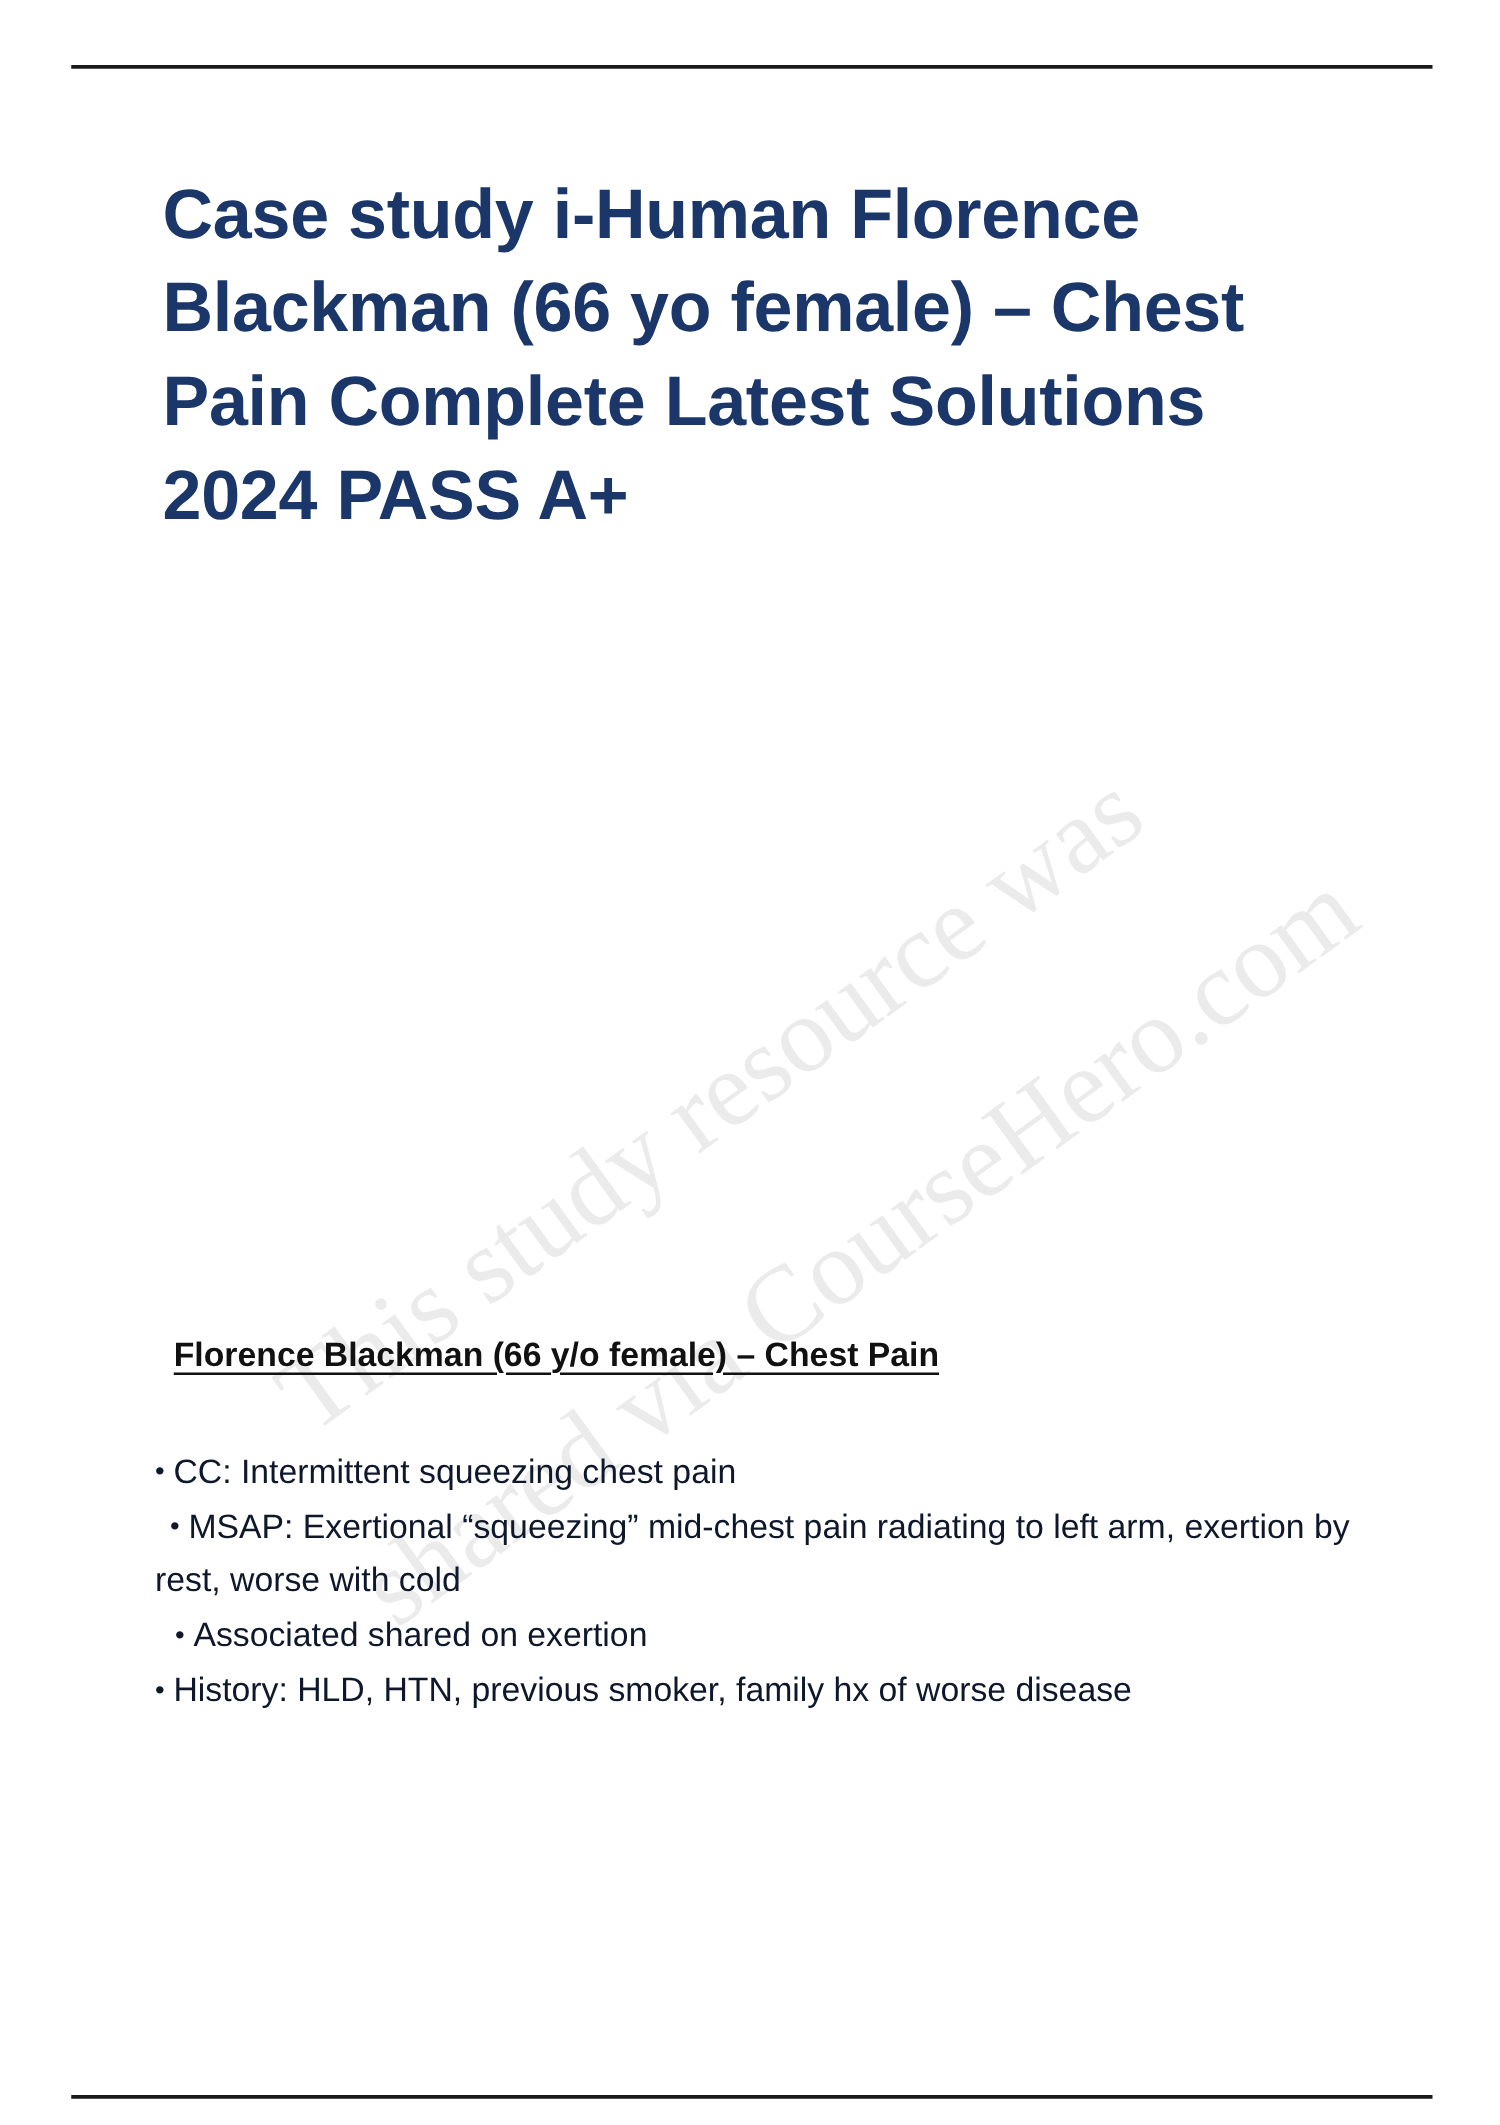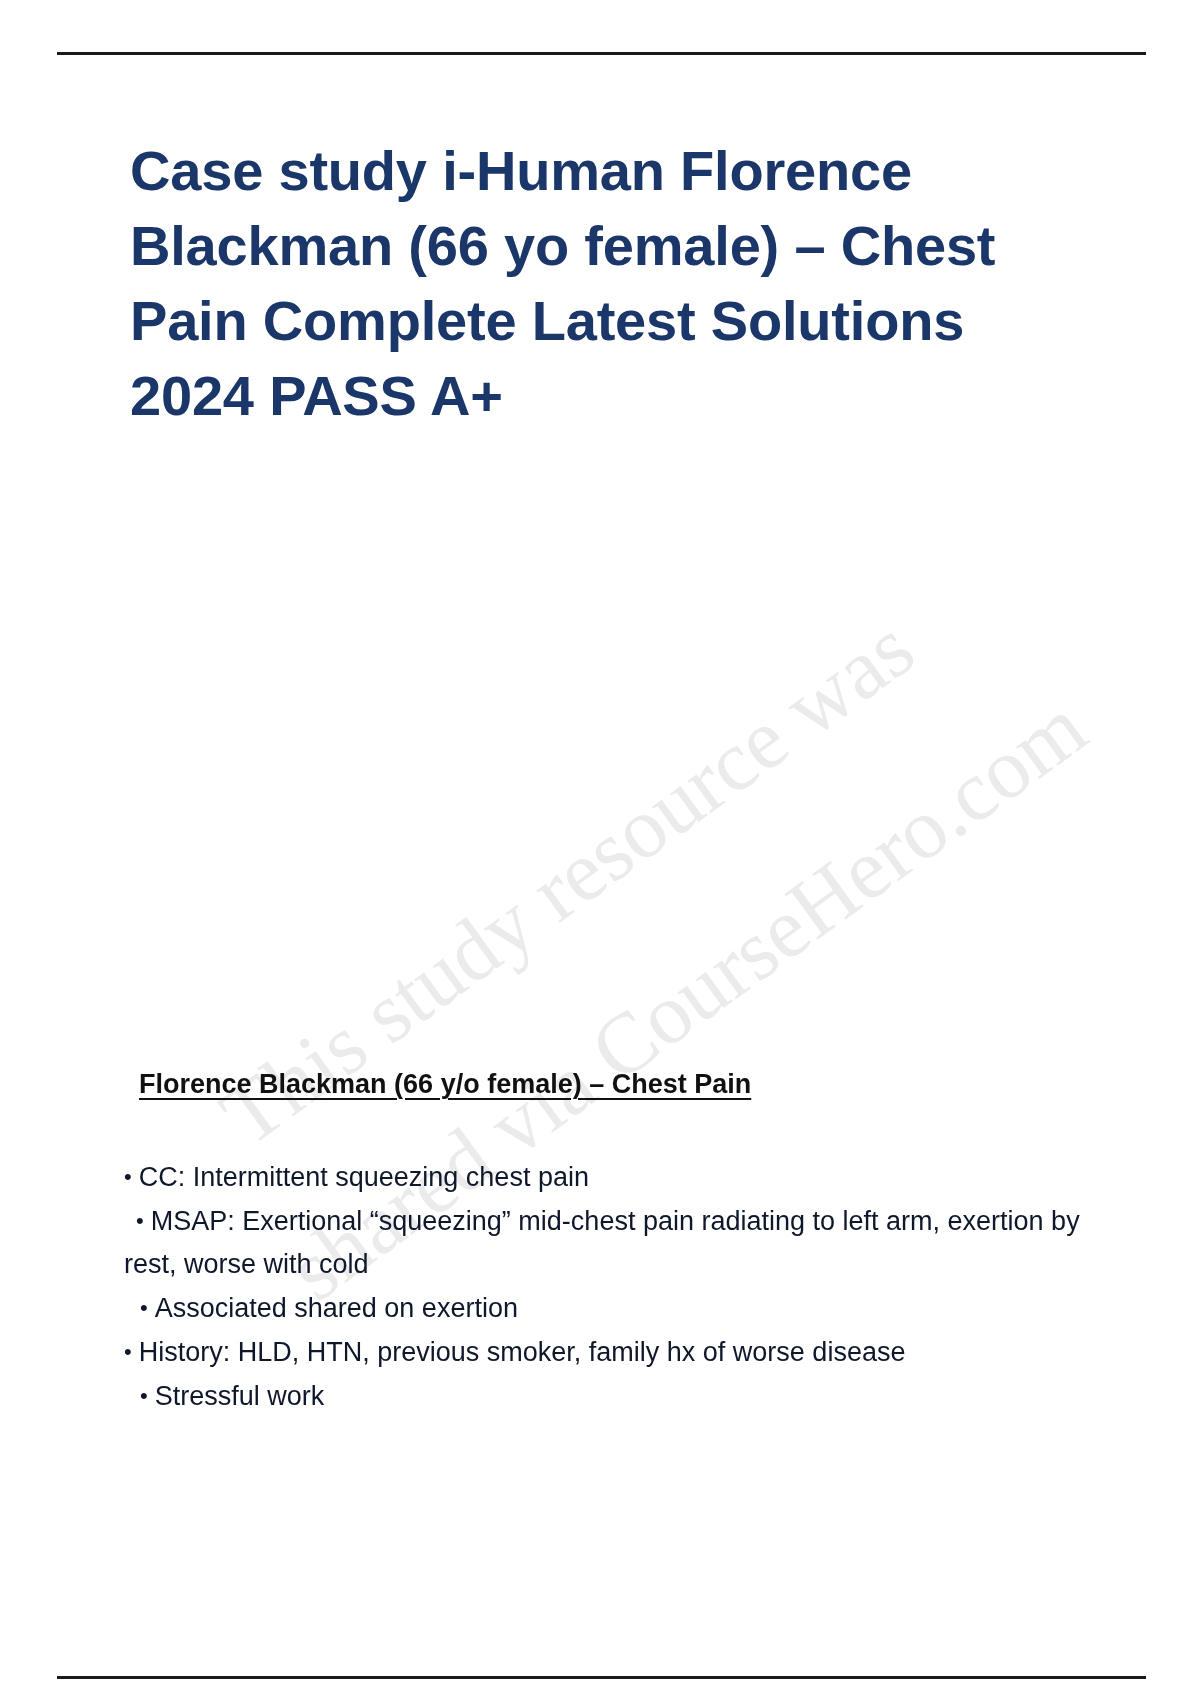--- a/index.html
+++ b/index.html
@@ -159,19 +159,16 @@
       </li>
       <li class="bullet-item indent-1">
         <span class="bullet-glyph">•</span><span class="bullet-text">MSAP: Exertional “squeezing” mid-chest pain radiating to left arm, exertion by rest, worse with cold</span>
       </li>
       <li class="bullet-item indent-2">
         <span class="bullet-glyph">•</span><span class="bullet-text">Associated shared on exertion</span>
       </li>
       <li class="bullet-item indent-0">
         <span class="bullet-glyph">•</span><span class="bullet-text">History: HLD, HTN, previous smoker, family hx of worse disease</span>
       </li>
-      <li class="bullet-item indent-2">
-        <span class="bullet-glyph">•</span><span class="bullet-text">Stressful work</span>
-      </li>
     </ul>
 
   </div>
 </div>
 
 </body></html>

